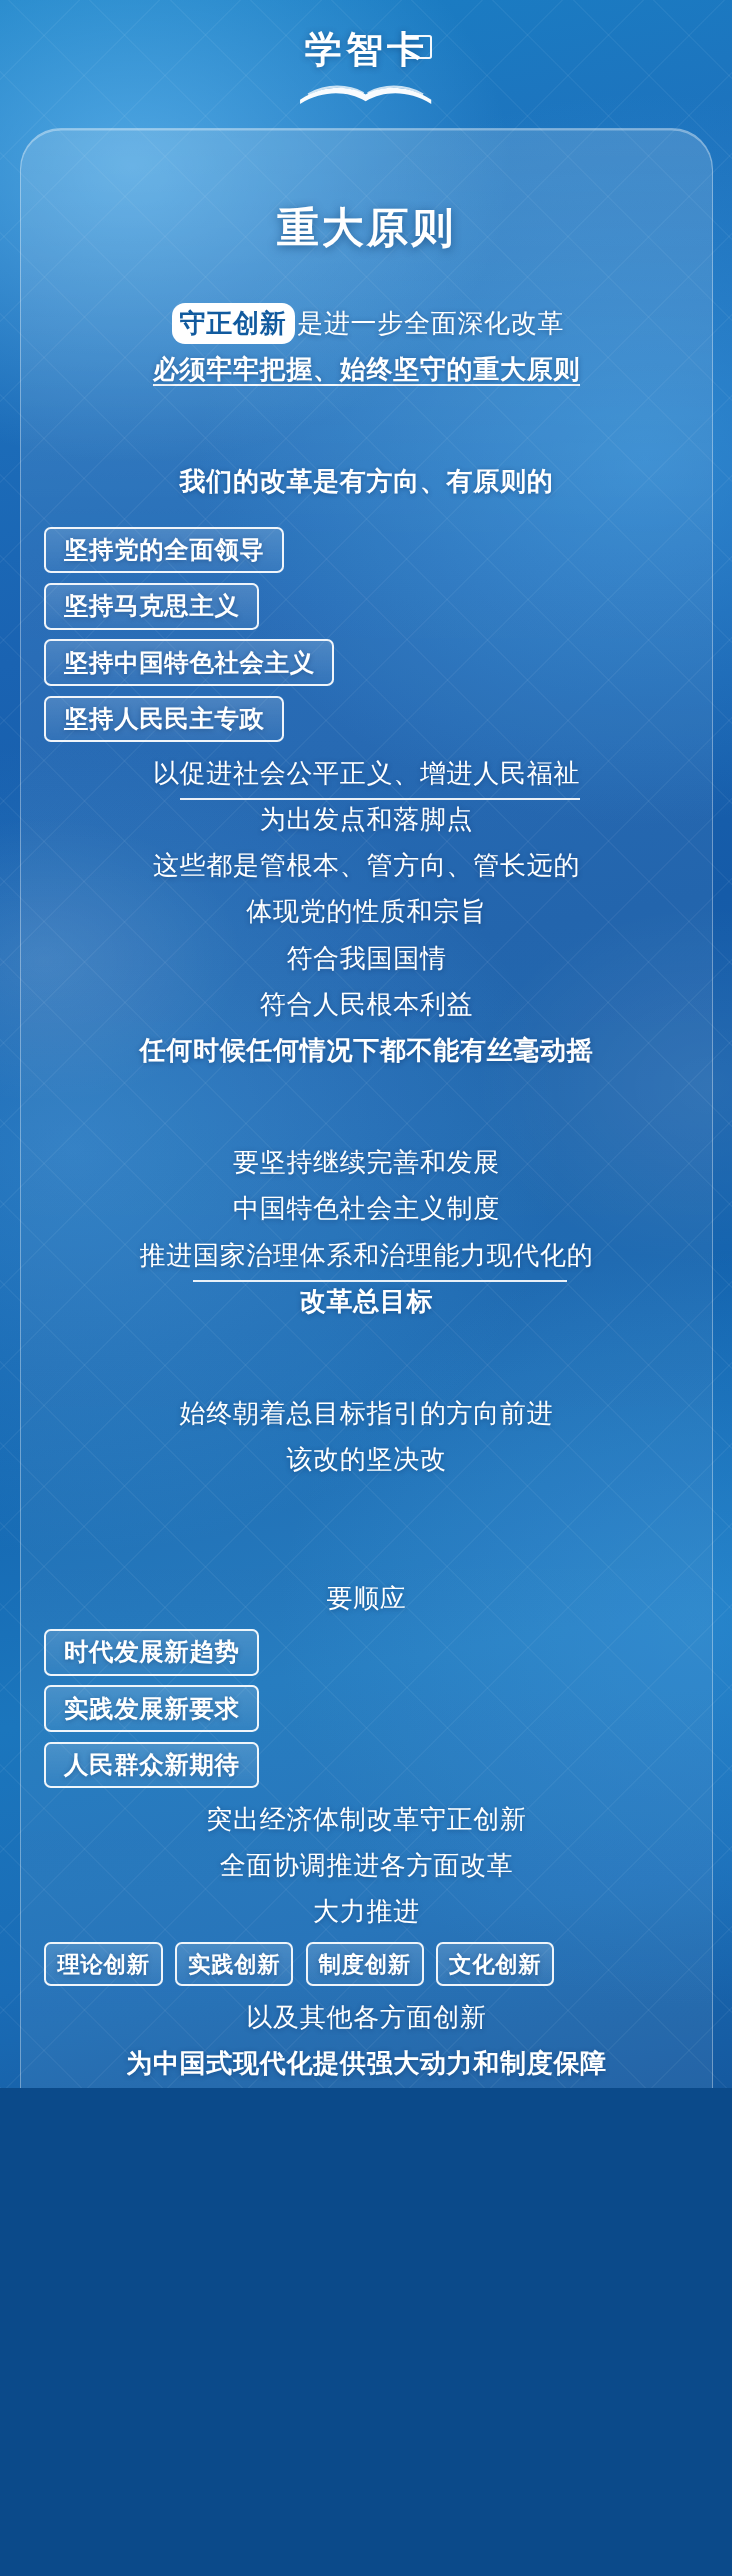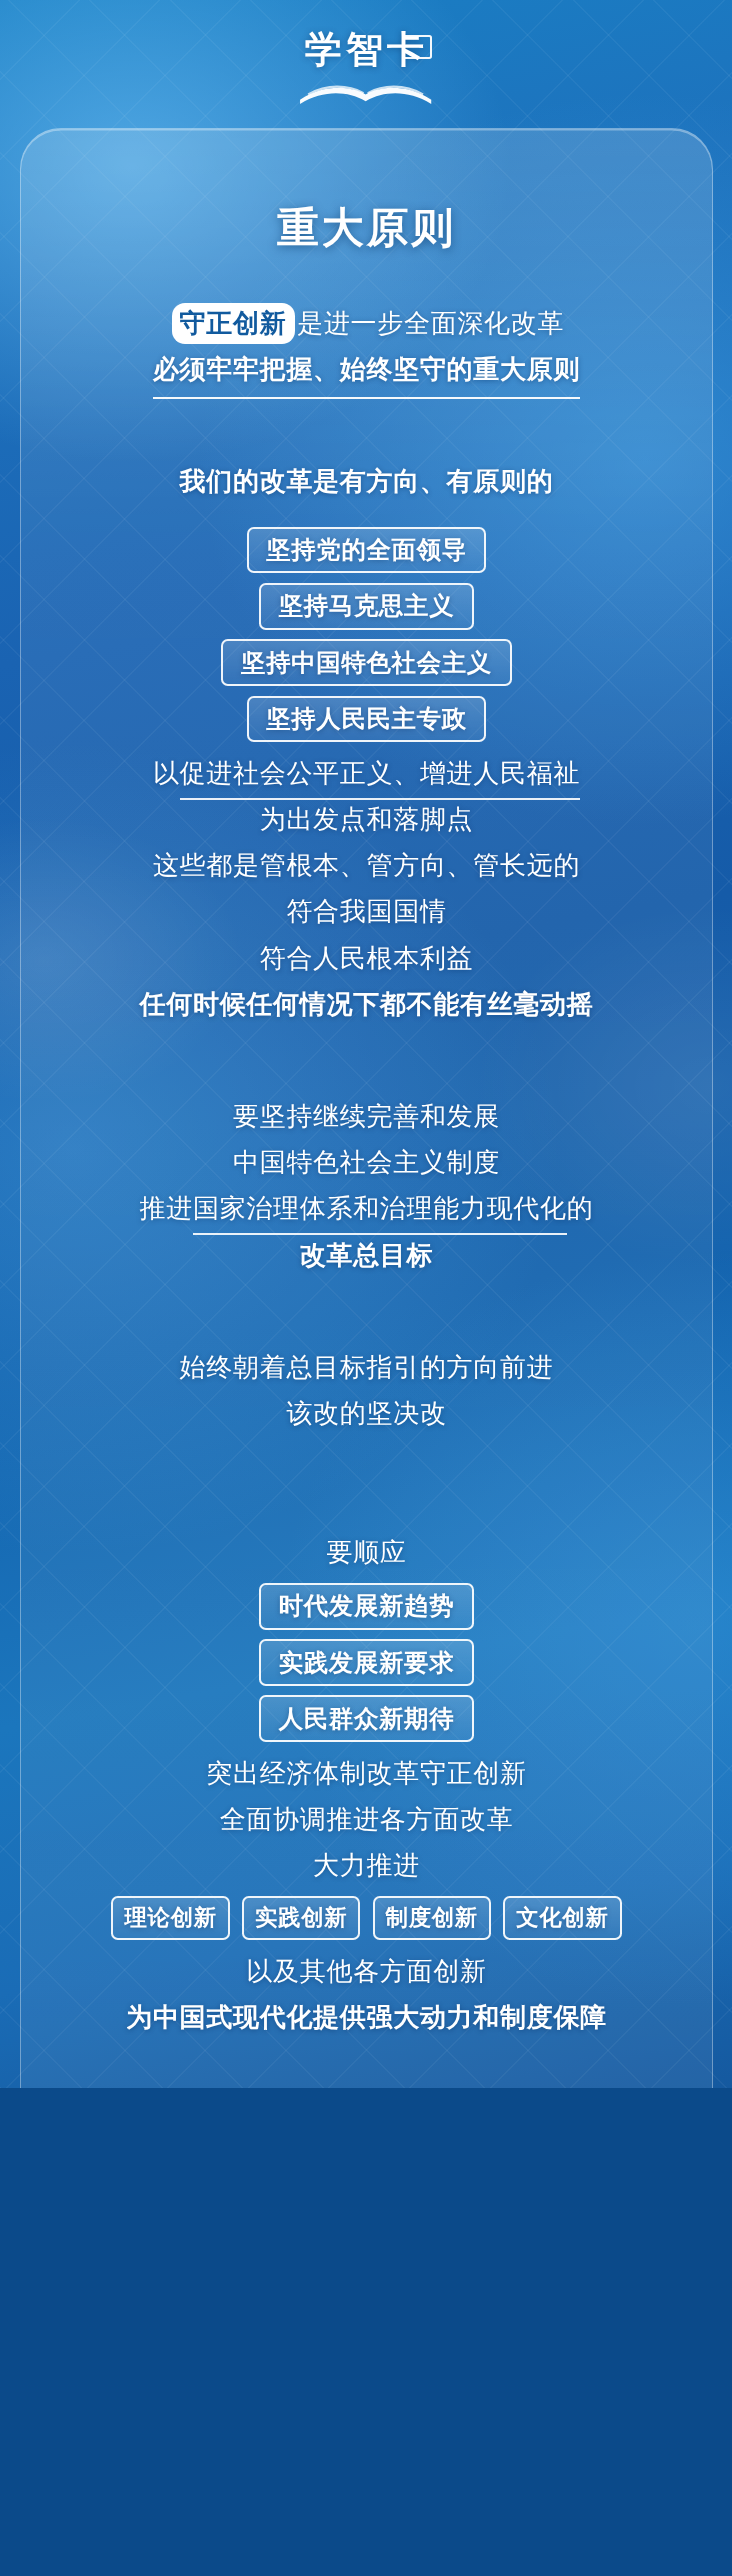--- a/index.html
+++ b/index.html
@@ -130,40 +130,39 @@
   }
   .line.bold { font-weight: bold; }
 
   .u {
     border-bottom: 2px solid rgba(255,255,255,0.9);
     padding-bottom: 10px;
   }
   .strong-u {
     font-weight: bold;
     border-bottom: 2px solid rgba(255,255,255,0.95);
-    padding-bottom: 13px;
+    padding-bottom: 0;
   }
 
   
   .chip-white {
     display: inline-block;
     background: #ffffff;
     color: #115a9e;
     font-weight: bold;
     border-radius: 13px;
     padding: 1.4px 8.1px;
     margin: 0 2.7px;
     line-height: 1.45;
     text-shadow: none;
   }
 
   
   .pill-row {
     display: flex;
-    justify-content: center;
     align-items: center;
     gap: 12.2px;
     margin: 9.5px 0;
     flex-wrap: nowrap;
   }
   .pill {
     display: inline-block;
     color: #ffffff;
     font-size: 24.4px;
     font-weight: bold;
@@ -279,20 +278,21 @@
         <span class="pill">坚持人民民主专政</span>
       </div>
 
       <div class="line">
         <span>以</span><span class="u">促进社会公平正义、增进人民福祉</span>
       </div>
       <div class="line">为出发点和落脚点</div>
       <div class="line">
         <span>这些都是</span><span class="bold">管根本、管方向、管长远</span><span>的</span>
       </div>
+      <div class="line">体现党的性质和宗旨</div>
       <div class="line">符合我国国情</div>
       <div class="line">符合人民根本利益</div>
       <div class="line bold">任何时候任何情况下都不能有丝毫动摇</div>
     </div>
 
     <div class="gap-lg"></div>
 
     <div class="block">
       <div class="line">要坚持继续完善和发展</div>
       <div class="line">中国特色社会主义制度</div>

